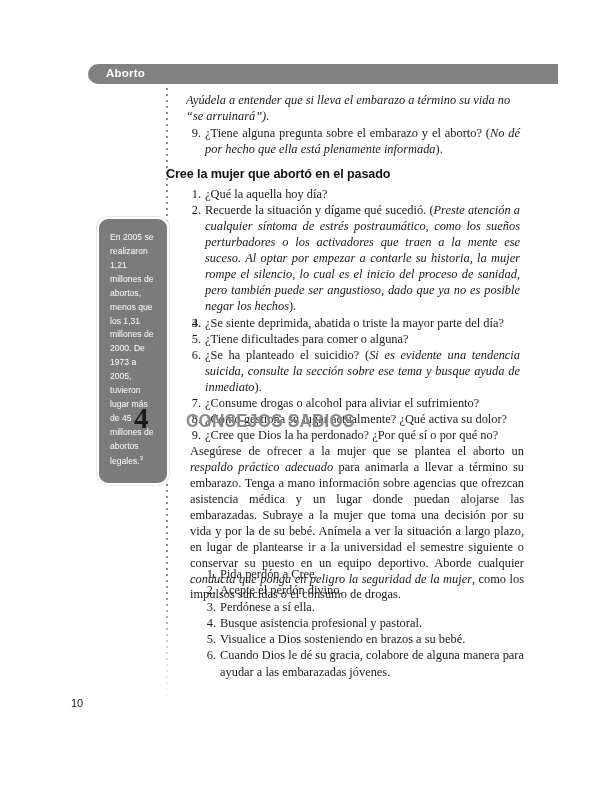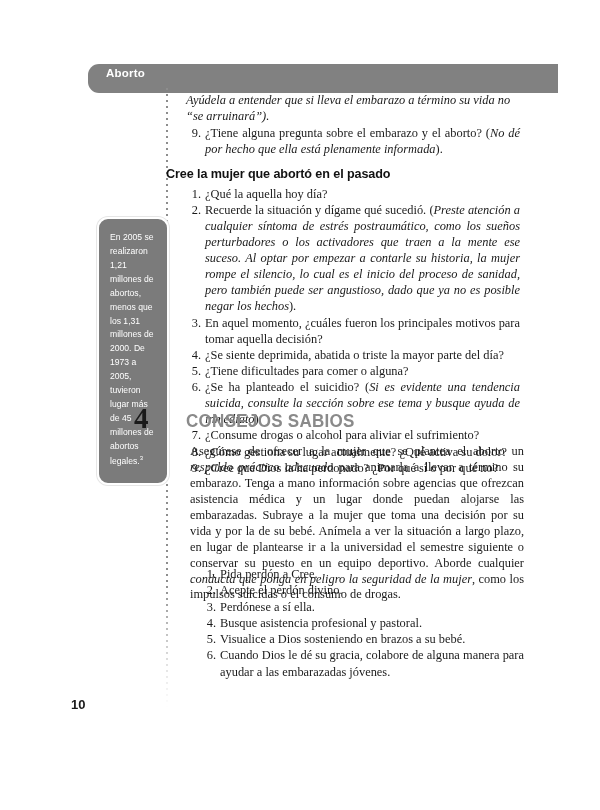--- a/index.html
+++ b/index.html
@@ -21,21 +21,21 @@
     inset: 0;
     background: #ffffff;
   }
 
   
   .header-bar {
     position: absolute;
     left: 88px;
     top: 64px;
     width: 470px;
-    height: 29px;
+    height: 20px;
     background: #818181;
     border-radius: 11px 0 0 11px;
   }
   .header-bar-label {
     position: absolute;
     left: 18px;
     top: 3px;
     font-family: "Liberation Sans", sans-serif;
     font-weight: bold;
     font-size: 11.5px;
@@ -195,22 +195,22 @@
     width: 12px;
     text-align: right;
     font-size: 12.4px;
   }
 
   .folio {
     position: absolute;
     left: 71px;
     top: 697px;
     font-family: "Liberation Sans", sans-serif;
-    font-weight: bold;
-    font-size: 13px;
+    font-weight: normal;
+    font-size: 11px;
     color: #1a1a1a;
   }
 </style>
 </head>
 <body>
 
 <div class="page">
 
   <div class="header-bar">
     <span class="header-bar-label">Aborto</span>
@@ -233,21 +233,21 @@
       <li>
         <span class="num">9.</span><span>¿Tiene alguna pregunta sobre el embarazo y el aborto? (</span><i>No dé por hecho que ella está plenamente informada</i><span>).</span>
       </li>
     </ol>
 
     <div class="subhead">Cree la mujer que abortó en el pasado</div>
 
     <ol class="qlist" id="past-questions">
         <li><span class="num">1.</span><span>¿Qué la aquella hoy día?</span></li>
         <li><span class="num">2.</span><span>Recuerde la situación y dígame qué sucedió. (</span><i>Preste atención a cualquier síntoma de estrés postraumático, como los sueños perturbadores o los activadores que traen a la mente ese suceso. Al optar por empezar a contarle su historia, la mujer rompe el silencio, lo cual es el inicio del proceso de sanidad, pero también puede ser angustioso, dado que ya no es posible negar los hechos</i><span>).</span></li>
-        <li><span class="num">3.</span><span>En aquel momento, ¿cuáles fueron los principales motivos para tomar aquella decisión?</span></li>
+        <li><span class="num">3.</span></li>
         <li><span class="num">4.</span><span>¿Se siente deprimida, abatida o triste la mayor parte del día?</span></li>
         <li><span class="num">5.</span><span>¿Tiene dificultades para comer o alguna?</span></li>
         <li><span class="num">6.</span><span>¿Se ha planteado el suicidio? (</span><i>Si es evidente una tendencia suicida, consulte la sección sobre ese tema y busque ayuda de inmediato</i><span>).</span></li>
         <li><span class="num">7.</span><span>¿Consume drogas o alcohol para aliviar el sufrimiento?</span></li>
         <li><span class="num">8.</span><span>¿Cómo gestiona su lugar actualmente? ¿Qué activa su dolor?</span></li>
         <li><span class="num">9.</span><span>¿Cree que Dios la ha perdonado? ¿Por qué sí o por qué no?</span></li>
       </ol>
   </div>
 
   <div class="section-head">

